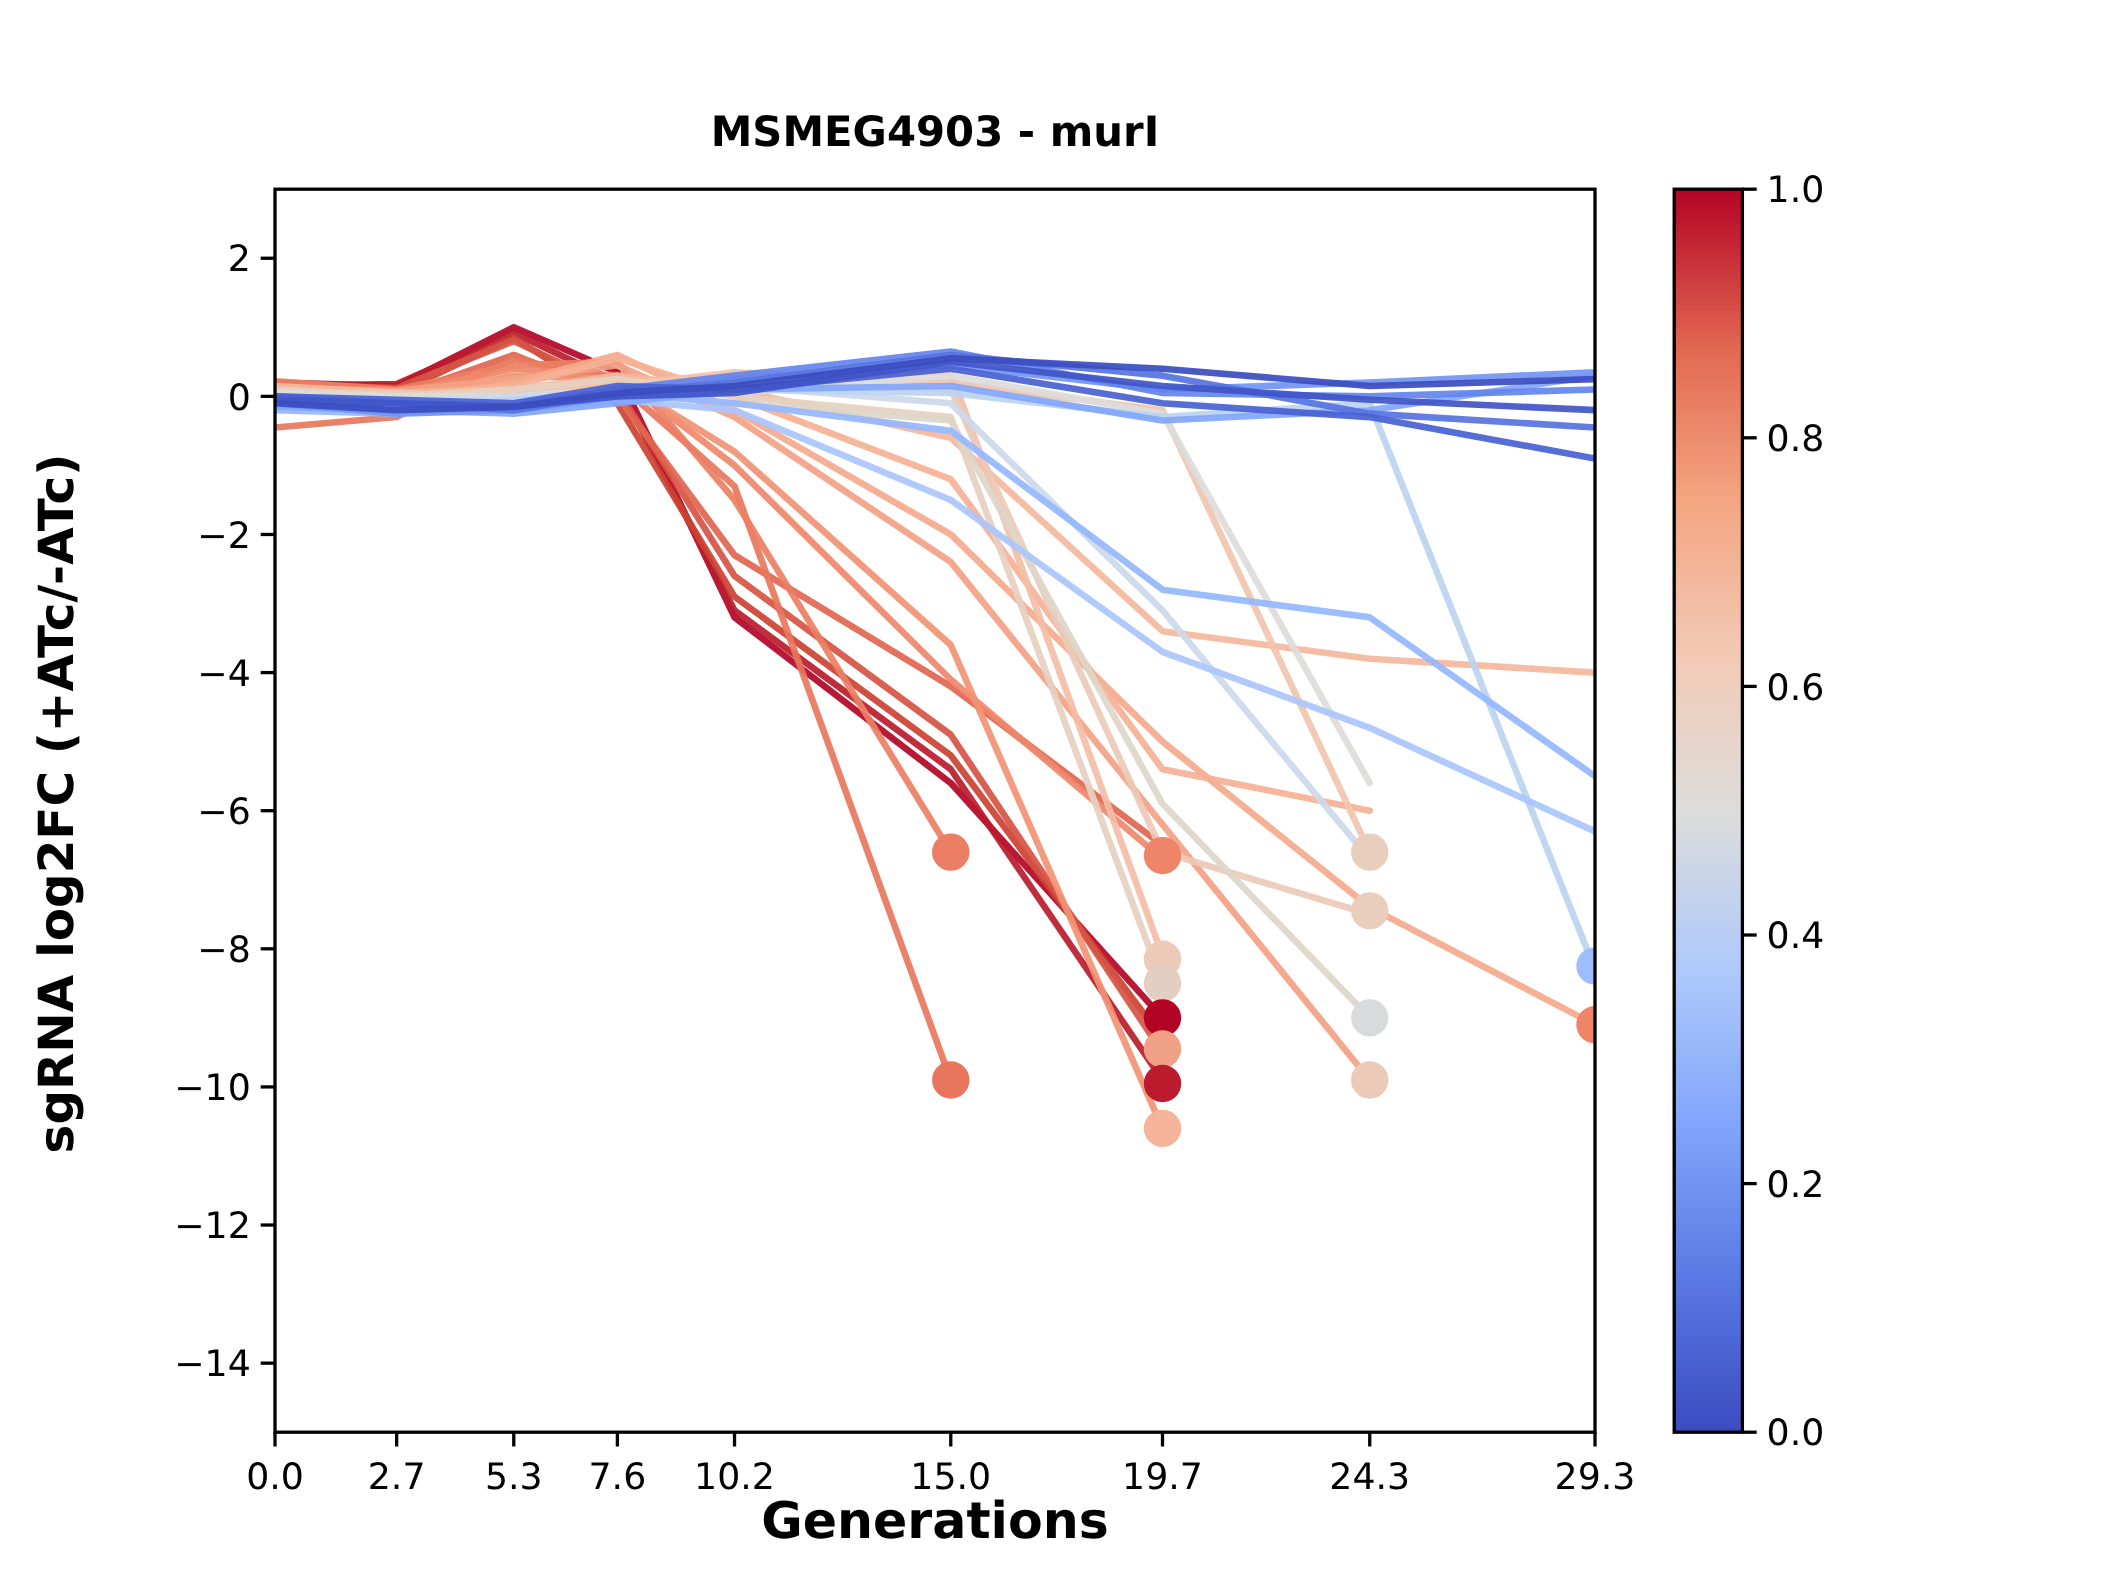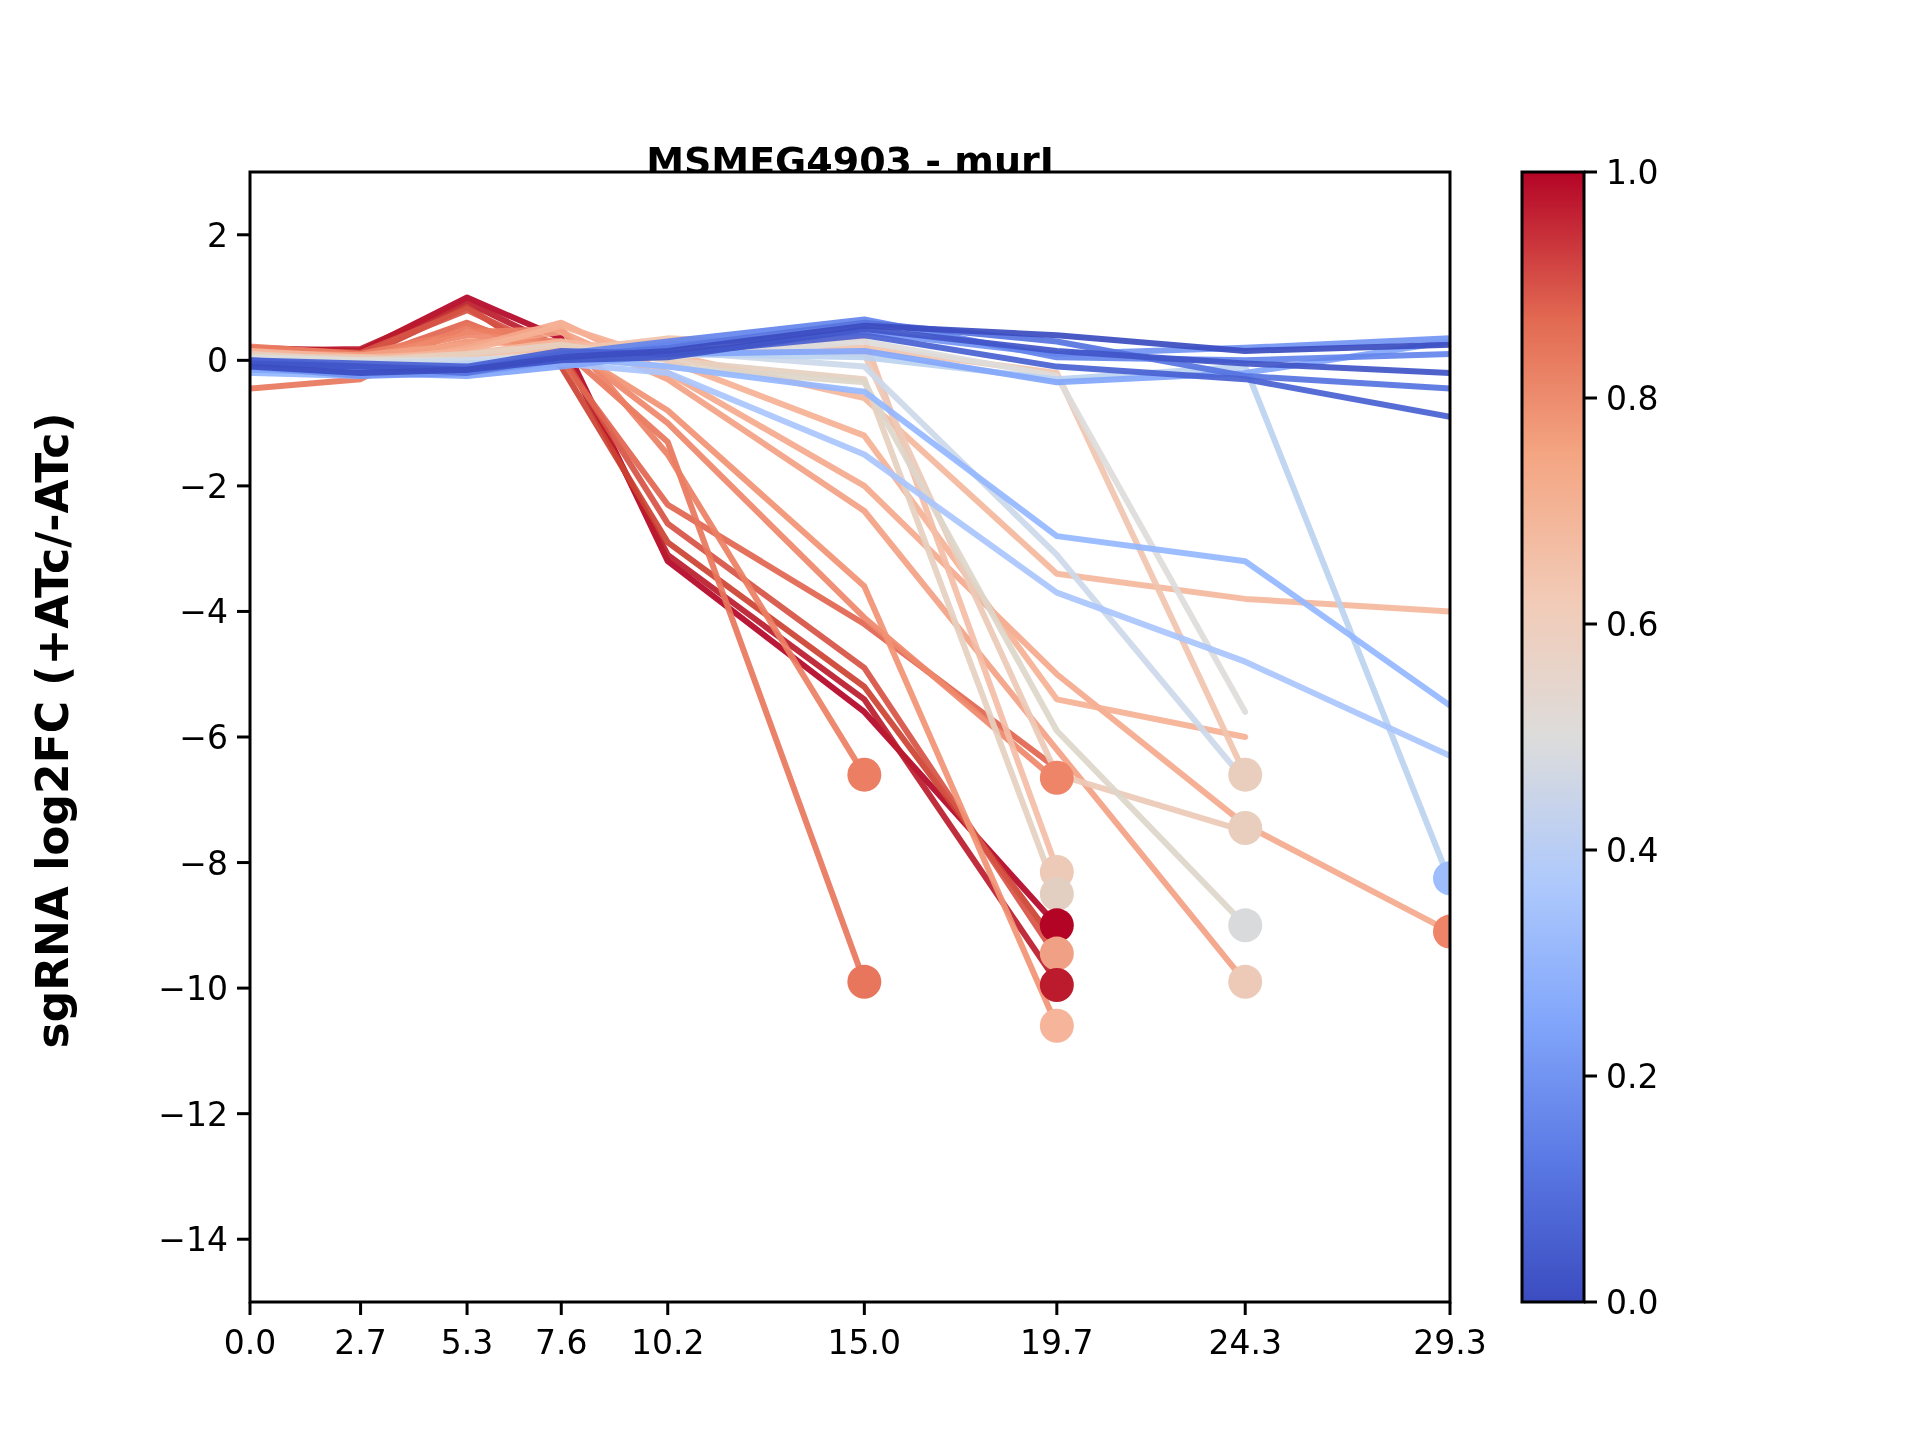--- a/index.html
+++ b/index.html
@@ -23,21 +23,20 @@
     position: absolute;
     left: 250px;
     top: 98px;
     width: 1200px;
     text-align: center;
     font-size: 38px;
     font-weight: bold;
     color: #000000;
     font-family: "DejaVu Sans", sans-serif;
     letter-spacing: 0px;
-    margin-top: 41px;
   }
   #plot-svg {
     position: absolute;
     left: 0;
     top: 0;
   }
   #y-axis-label {
     position: absolute;
     left: -398px;
     top: 705px;
@@ -205,13 +204,14 @@
           <text x="1606" y="636" text-anchor="start" class="cbar-text">0.6</text>
           <line x1="1584" y1="398" x2="1597" y2="398" stroke="#000" stroke-width="3"></line>
           <text x="1606" y="410" text-anchor="start" class="cbar-text">0.8</text>
           <line x1="1584" y1="172" x2="1597" y2="172" stroke="#000" stroke-width="3"></line>
           <text x="1606" y="184" text-anchor="start" class="cbar-text">1.0</text>
         </g>
     </g>
   </svg>
 
   <div id="y-axis-label">sgRNA log2FC (+ATc/-ATc)</div>
+  <div id="x-axis-label">Generations</div>
 </div>
 
 </body></html>

